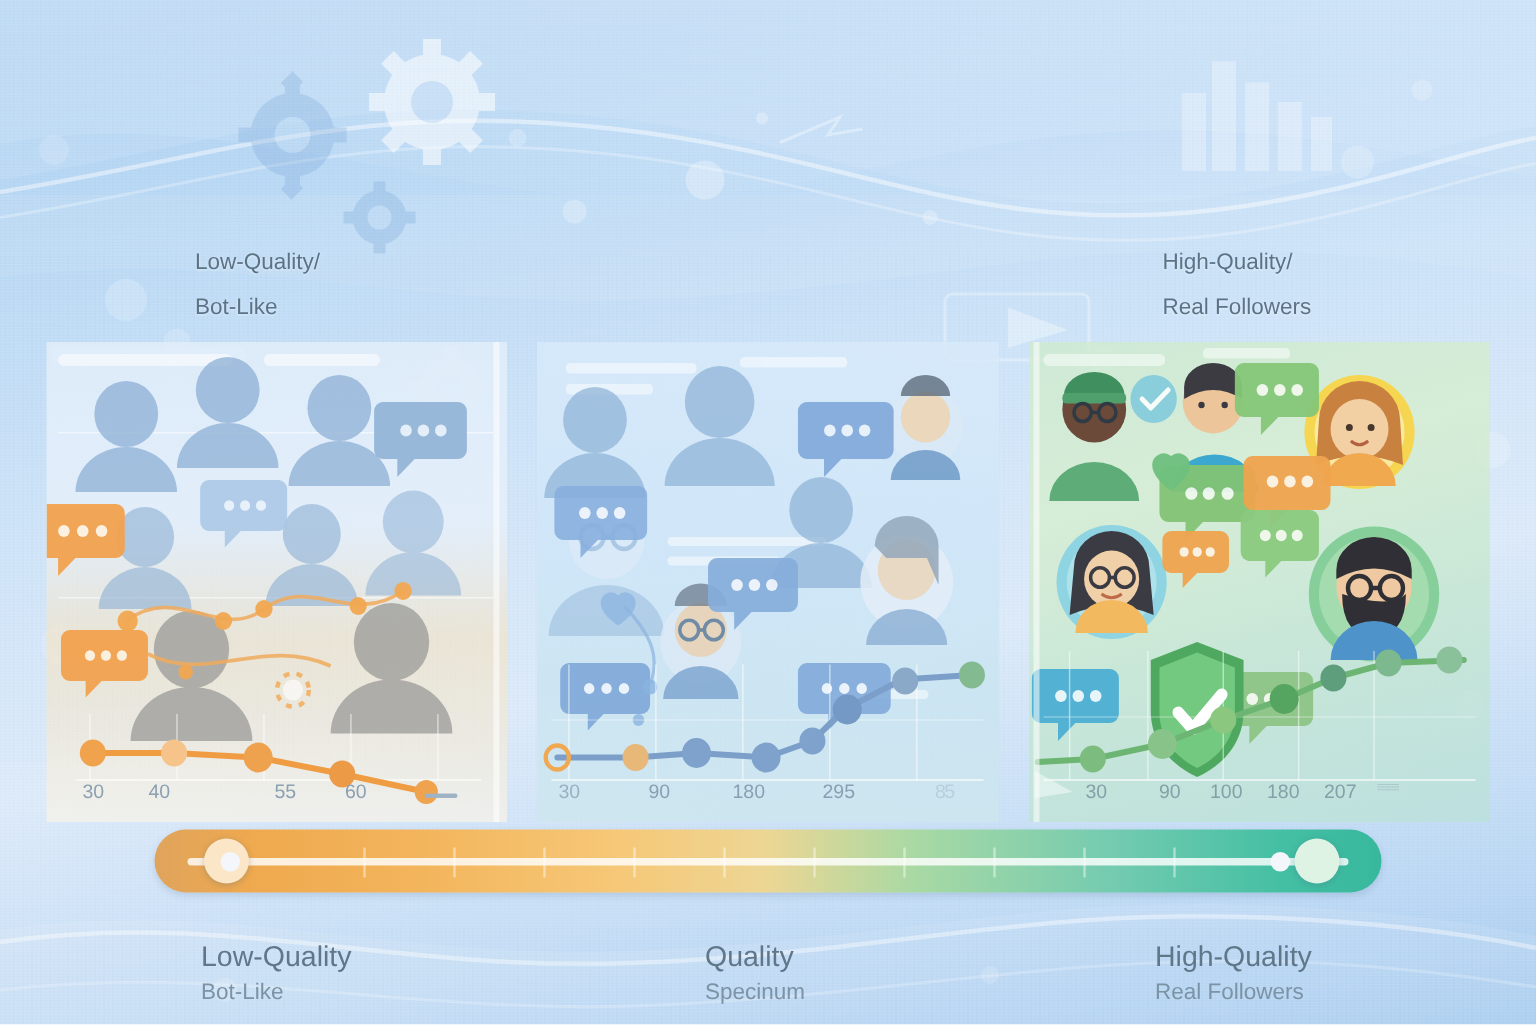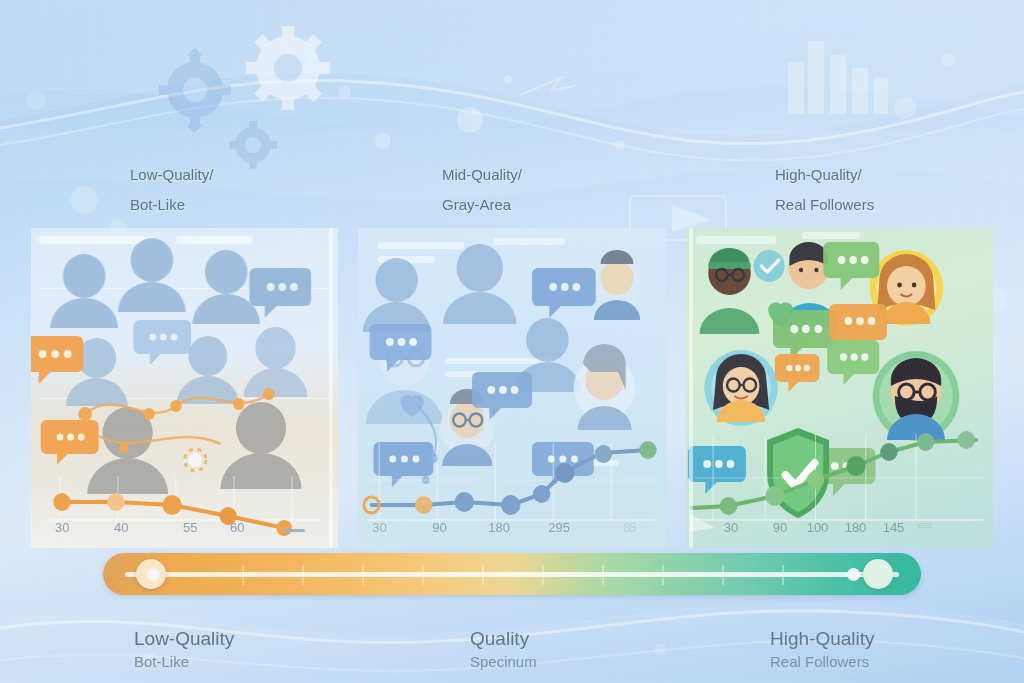--- a/index.html
+++ b/index.html
@@ -162,21 +162,20 @@
       <circle cx="660" cy="650" r="6" opacity=".16"></circle>
     </g>
 
     <rect x="34" y="232" width="130" height="10" rx="5" fill="#ffffff" opacity=".22"></rect>
     <rect x="630" y="196" width="96" height="44" rx="5" fill="none" stroke="#ffffff" stroke-opacity=".30" stroke-width="2"></rect>
   </svg>
   <div class="noise"></div>
 
   <div class="heads">
     <div class="head h1"><span>Low-Quality/</span><br><span>Bot-Like</span></div>
-    <div class="head h2"><span>Mid-Quality/</span><br><span>Gray-Area</span></div>
     <div class="head h3"><span>High-Quality/</span><br><span>Real Followers</span></div>
   </div>
 
   <div class="panels">
 
     <div class="panel p1">
       <svg class="panelsvg" viewBox="0 0 318 320" preserveAspectRatio="none">
         <g opacity=".55" fill="#ffffff">
           <rect x="8" y="8" width="120" height="8" rx="4"></rect>
           <rect x="150" y="8" width="80" height="8" rx="4"></rect>
@@ -280,21 +279,21 @@
           <circle cx="32" cy="274" r="9" fill="#f0a24d"></circle>
           <circle cx="88" cy="274" r="9" fill="#f6c48a"></circle>
           <circle cx="146" cy="277" r="10" fill="#efa24e"></circle>
           <circle cx="204" cy="288" r="9" fill="#ec9a45"></circle>
           <circle cx="262" cy="300" r="8" fill="#f0a34f"></circle>
         </g>
       </svg>
 
       <div style="position:absolute;left:0;top:292px;width:100%;height:22px;color:#8ba0b2;font-size:13px;">
         <span style="position:absolute;left:24px;">30</span>
-        <span style="position:absolute;left:83px;">40</span>
+        <span style="position:absolute;left:68px;">40</span>
         <span style="position:absolute;left:152px;">55</span>
         <span style="position:absolute;left:199px;">60</span>
         <span style="position:absolute;left:252px;width:22px;height:3px;background:#9fb3c4;top:9px;border-radius:2px;"></span>
       </div>
     </div>
 
     <div class="panel p2">
       <svg class="panelsvg" viewBox="0 0 318 320" preserveAspectRatio="none">
         <g opacity=".5" fill="#ffffff">
           <rect x="20" y="14" width="90" height="7" rx="3"></rect>
@@ -571,21 +570,21 @@
           <circle cx="290" cy="212" r="9" fill="#8ac19a"></circle>
         </g>
 
         <path d="M4,286 L30,300 L4,304 Z" fill="#ffffff" opacity=".45"></path>
       </svg>
       <div style="position:absolute;left:0;top:292px;width:100%;height:22px;color:#84a0a8;font-size:13px;">
         <span style="position:absolute;left:38px;">30</span>
         <span style="position:absolute;left:87px;">90</span>
         <span style="position:absolute;left:121px;">100</span>
         <span style="position:absolute;left:159px;">180</span>
-        <span style="position:absolute;left:197px;">145</span>
+        <span style="position:absolute;left:197px;">207</span>
         <span style="position:absolute;left:232px;opacity:.35;font-size:10px;letter-spacing:-1px;">≡≡≡</span>
       </div>
     </div>
   </div>
 
   <div class="pdiv" style="left:329px;top:228px;"></div>
   <div class="pdiv" style="left:689px;top:228px;"></div>
 
   <div class="slider">
     <div class="strack"></div>

